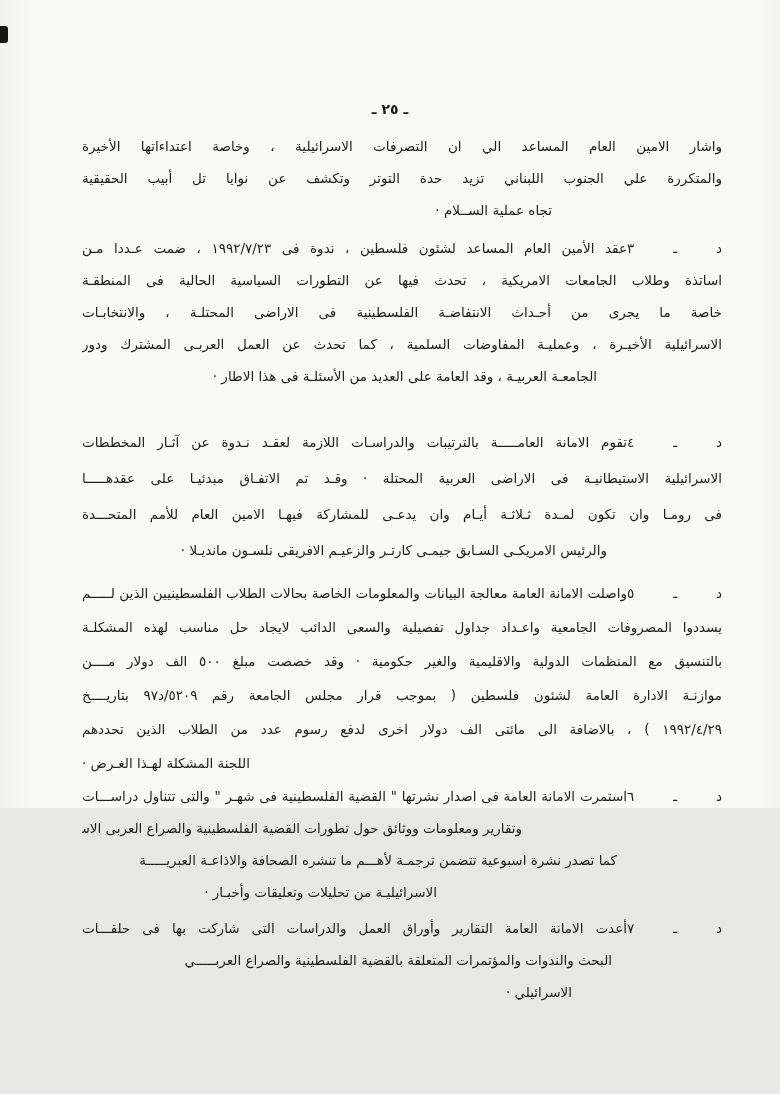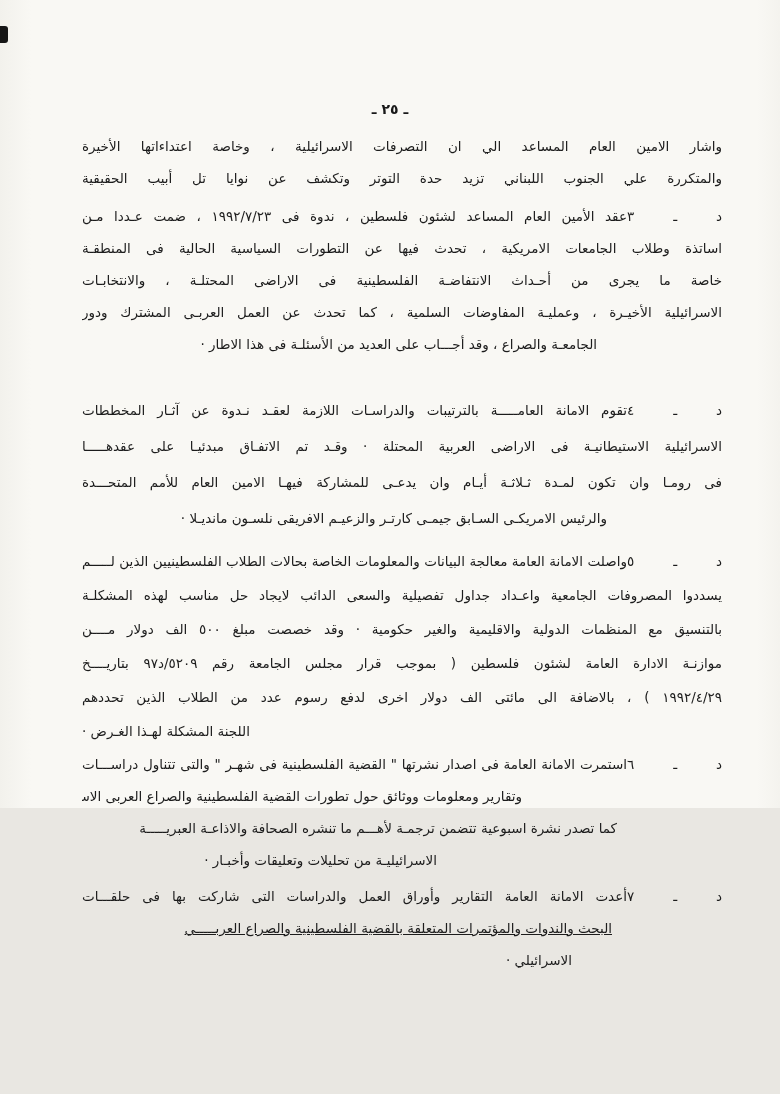--- a/index.html
+++ b/index.html
@@ -47,21 +47,21 @@
   }
   .ftext{
     flex:1 1 auto;display:block;
     text-align:justify;text-align-last:justify;
     overflow:hidden;
   }
   
   .s{text-align:right;text-align-last:right;}
   .left-end{text-align:left;text-align-last:left;}
   .pr105{padding-right:105px;}
-  .pr110{padding-right:110px;text-decoration:underline;}
+  .pr110{padding-right:110px;}
   .pr115{padding-right:115px;}
   .pr125{padding-right:125px;}
   .pr150{padding-right:150px;}
   .pr170{padding-right:170px;}
   .pr200{padding-right:200px;}
   .pr285{padding-right:285px;}
   
   .sec2{margin-top:6px;}
   .sec3{margin-top:32px;}
   .sec3 .line{height:36px;line-height:36px;}
@@ -77,31 +77,32 @@
 
   <div class="corner-mark"></div>
 
   <div class="pagenum">ـ ٢٥ ـ</div>
 
   <div class="content">
 
     <section class="para sec1">
       <div class="line">واشار الامين العام المساعد الي ان التصرفات الاسرائيلية ، وخاصة اعتداءاتها الأخيرة</div>
       <div class="line">والمتكررة علي الجنوب اللبناني تزيد حدة التوتر وتكشف عن نوايا تل أبيب الحقيقية</div>
+      <div class="line s pr170">تجاه عملية الســلام ·</div>
     </section>
 
     <section class="para sec2">
       <div class="line first">
         <span class="marker">د ـ ٣</span>
         <span class="ftext">عقد الأمين العام المساعد لشئون فلسطين ، ندوة فى ١٩٩٢/٧/٢٣ ، ضمت عـددا مـن</span>
       </div>
       <div class="line">اساتذة وطلاب الجامعات الامريكية ، تحدث فيها عن التطورات السياسية الحالية فى المنطقـة</div>
       <div class="line">خاصة ما يجرى من أحـداث الانتفاضـة الفلسطينية فى الاراضى المحتلـة ، والانتخابـات</div>
       <div class="line">الاسرائيلية الأخيـرة ، وعمليـة المفاوضات السلمية ، كما تحدث عن العمل العربـى المشترك ودور</div>
-      <div class="line s pr125">الجامعـة والصراع ، وقد أجـــاب على العديد من الأسئلـة فى هذا الاطار ·</div>
+      <div class="line s pr125">الجامعـة العربيـة ، وقد العامة على العديد من الأسئلـة فى هذا الاطار ·</div>
     </section>
 
     <section class="para sec3">
       <div class="line first">
         <span class="marker">د ـ ٤</span>
         <span class="ftext">تقوم الامانة العامـــــة بالترتيبات والدراسـات اللازمة لعقـد نـدوة عن آثـار المخططات</span>
       </div>
       <div class="line">الاسرائيلية الاستيطانيـة فى الاراضى العربية المحتلة · وقـد تم الاتفـاق مبدئيـا على عقدهـــــا</div>
       <div class="line">فى رومـا وان تكون لمـدة ثـلاثـة أيـام وان يدعـى للمشاركة فيهـا الامين العام للأمم المتحـــدة</div>
       <div class="line s pr115">والرئيس الامريكـى السـابق جيمـى كارتـر والزعيـم الافريقى نلسـون مانديـلا ·</div>

